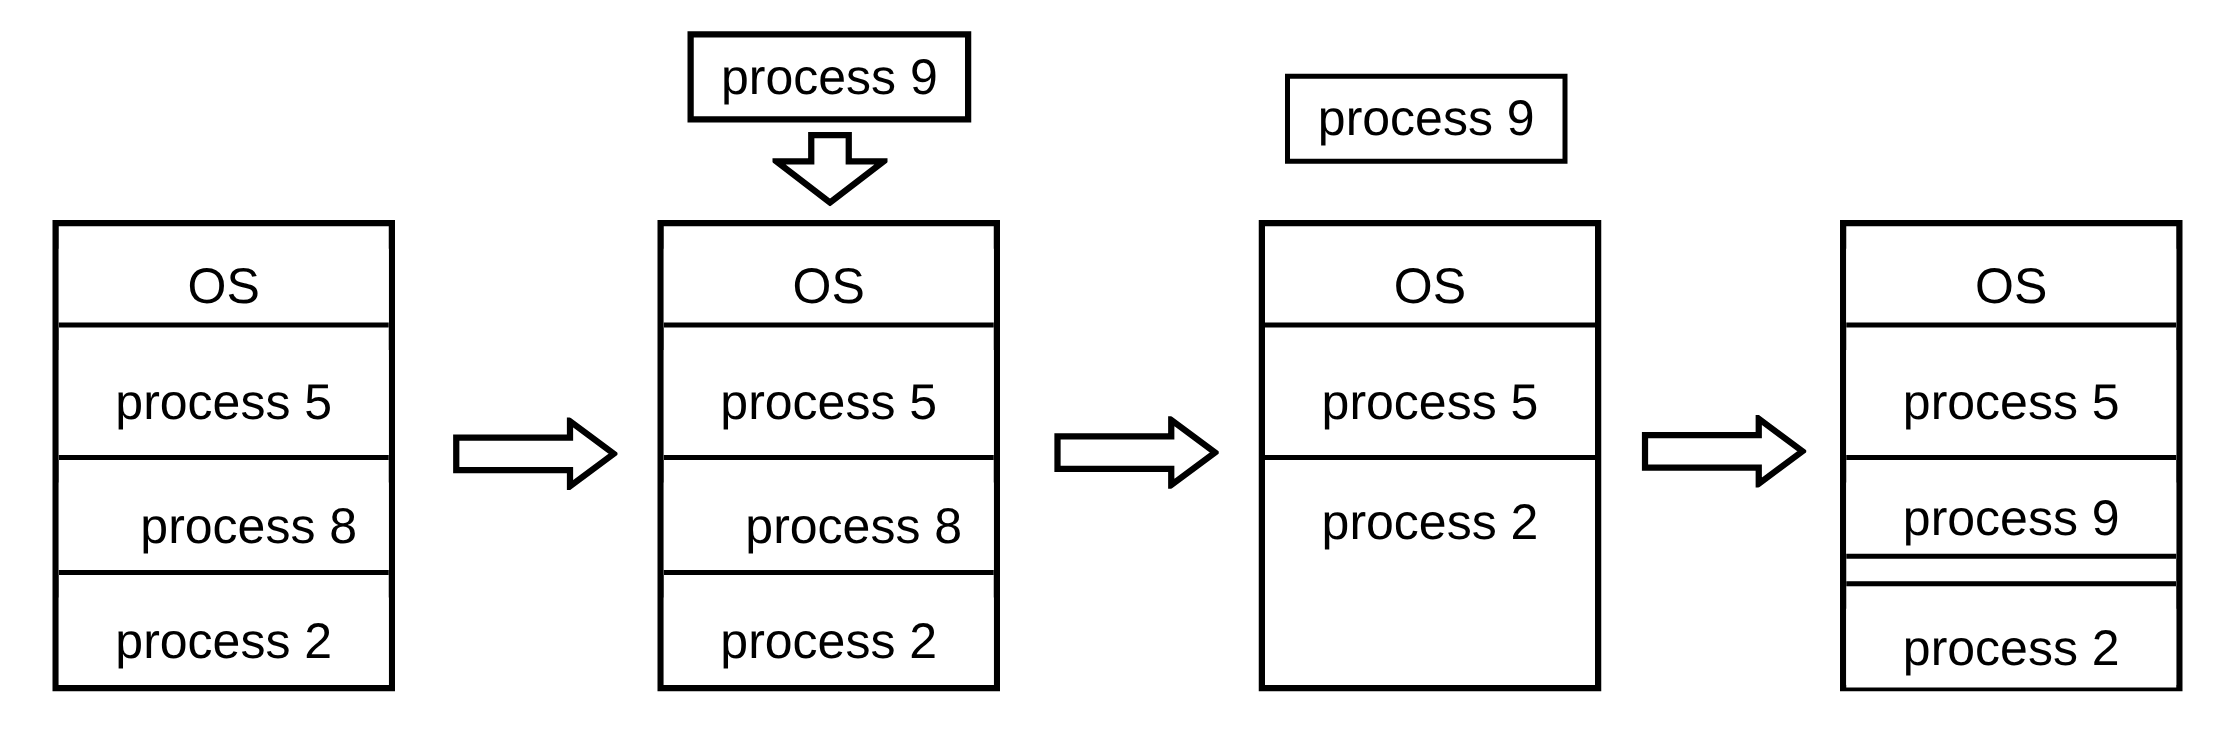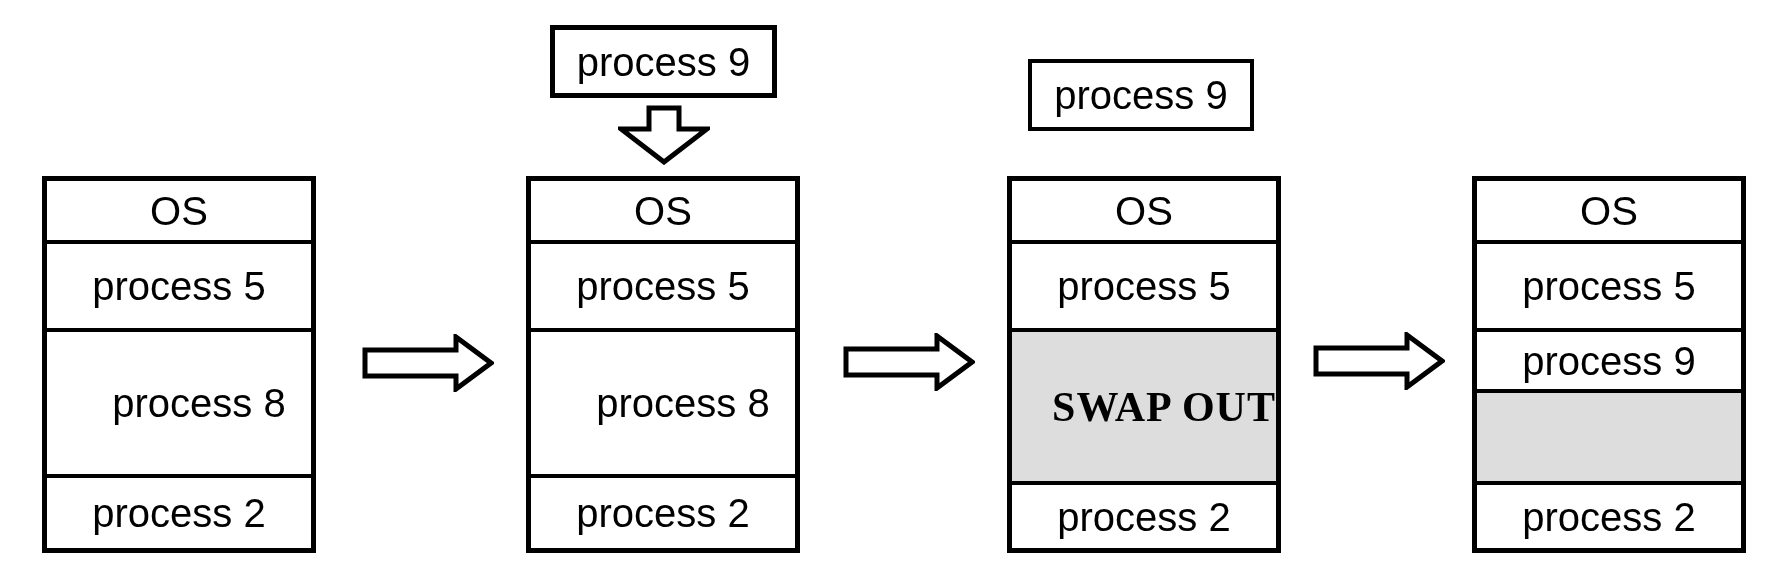--- a/index.html
+++ b/index.html
@@ -23,20 +23,21 @@
 
   .seg {
     display: flex;
     align-items: center;
     justify-content: center;
     font-size: 40px;
     line-height: 1;
     border-bottom: 4px solid #000;
     background: #fff;
     flex: 0 0 auto;
+    margin-top: 18px;
   }
   .seg:last-child { border-bottom: none; text-align: right; }
 
   .seg-os   { height: 63px; }
   .seg-p5   { height: 88px; }
   .seg-mid  { flex: 1 1 auto; padding-left: 40px; }
   .seg-p2-a { height: 70px; }
   .seg-p2-b { height: 63px; }
   .seg-p9   { height: 61px; }
 
@@ -103,21 +104,20 @@
     <polygon points="3,16 94,16 94,3 129,29 94,55 94,42 3,42" fill="#ffffff" stroke="#000000" stroke-width="5"></polygon>
   </svg>
 </div>
 
 <div class="incoming-box incoming-3">
   <span>process 9</span>
 </div>
 <div class="stage-box stage-3">
   <div class="seg seg-os">OS</div>
   <div class="seg seg-p5">process 5</div>
-  <div class="seg seg-mid seg-swap">SWAP OUT</div>
   <div class="seg seg-p2-b">process 2</div>
 </div>
 
 <div class="arrow arrow-right-3">
   <svg width="132" height="58" viewBox="0 0 132 58">
     <polygon points="3,16 94,16 94,3 129,29 94,55 94,42 3,42" fill="#ffffff" stroke="#000000" stroke-width="5"></polygon>
   </svg>
 </div>
 
 <div class="stage-box stage-4">

